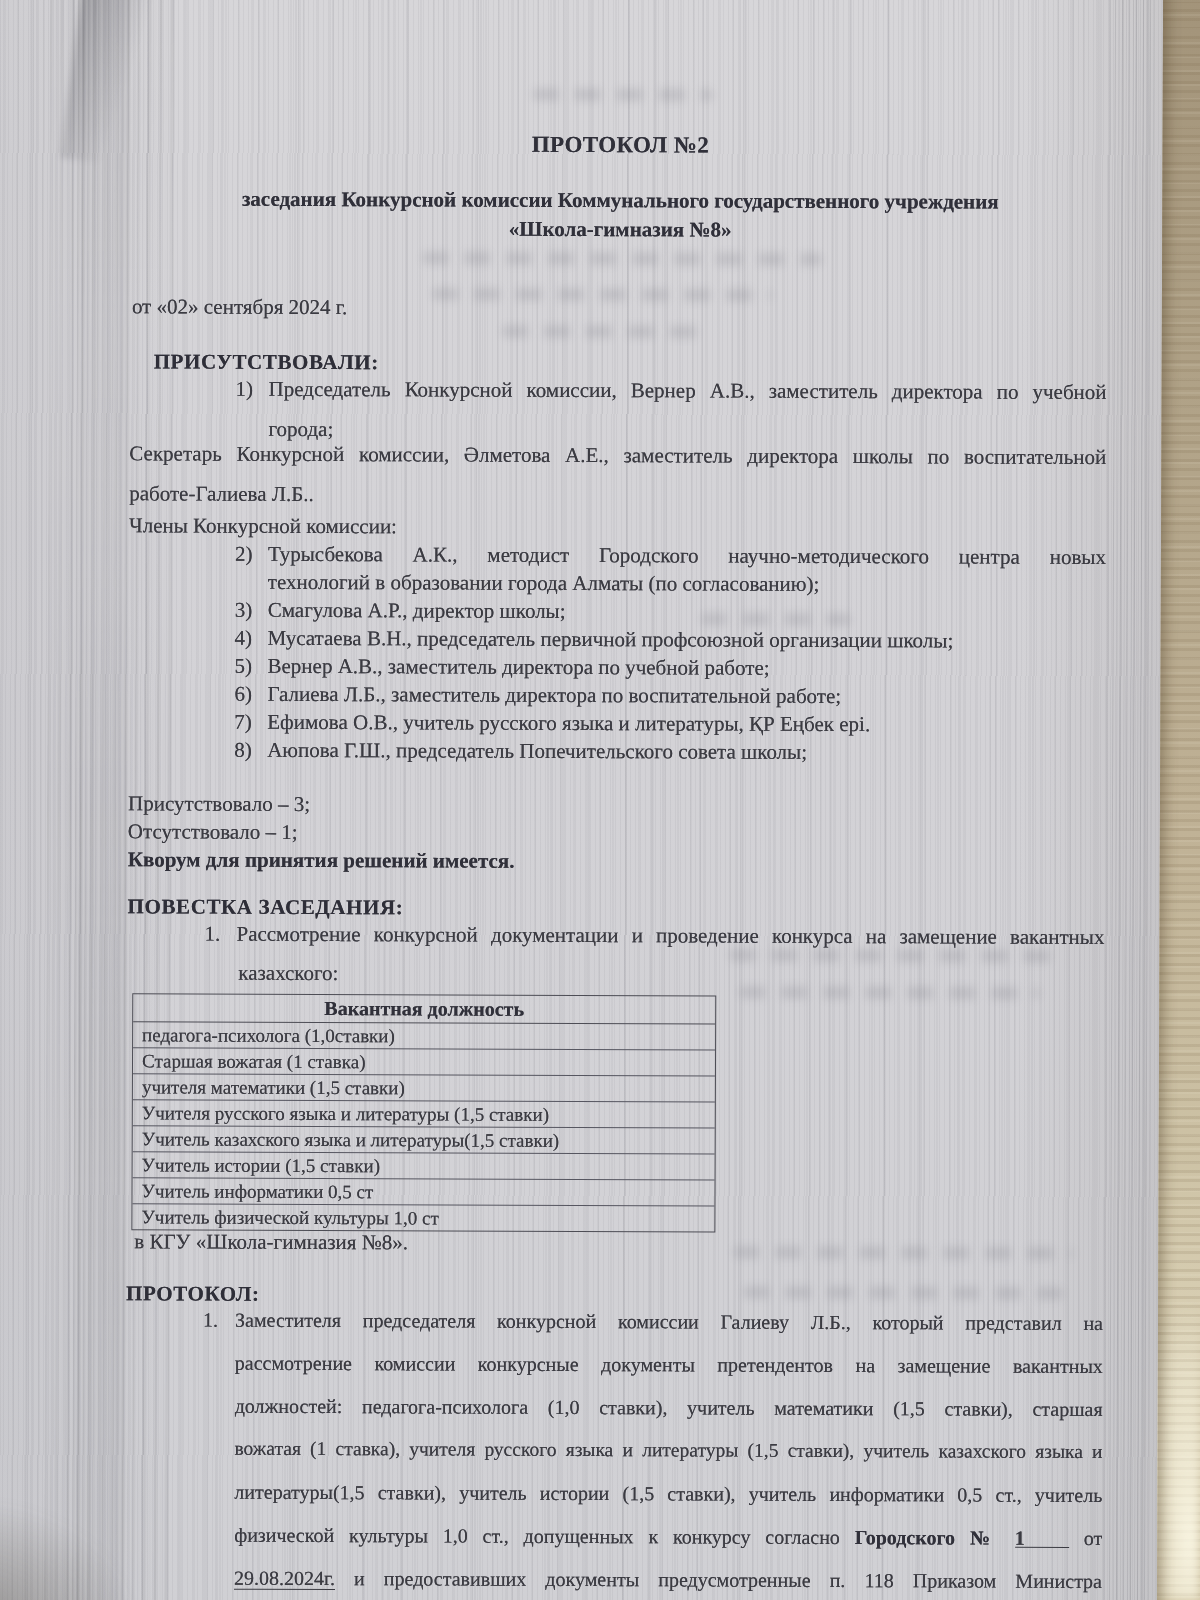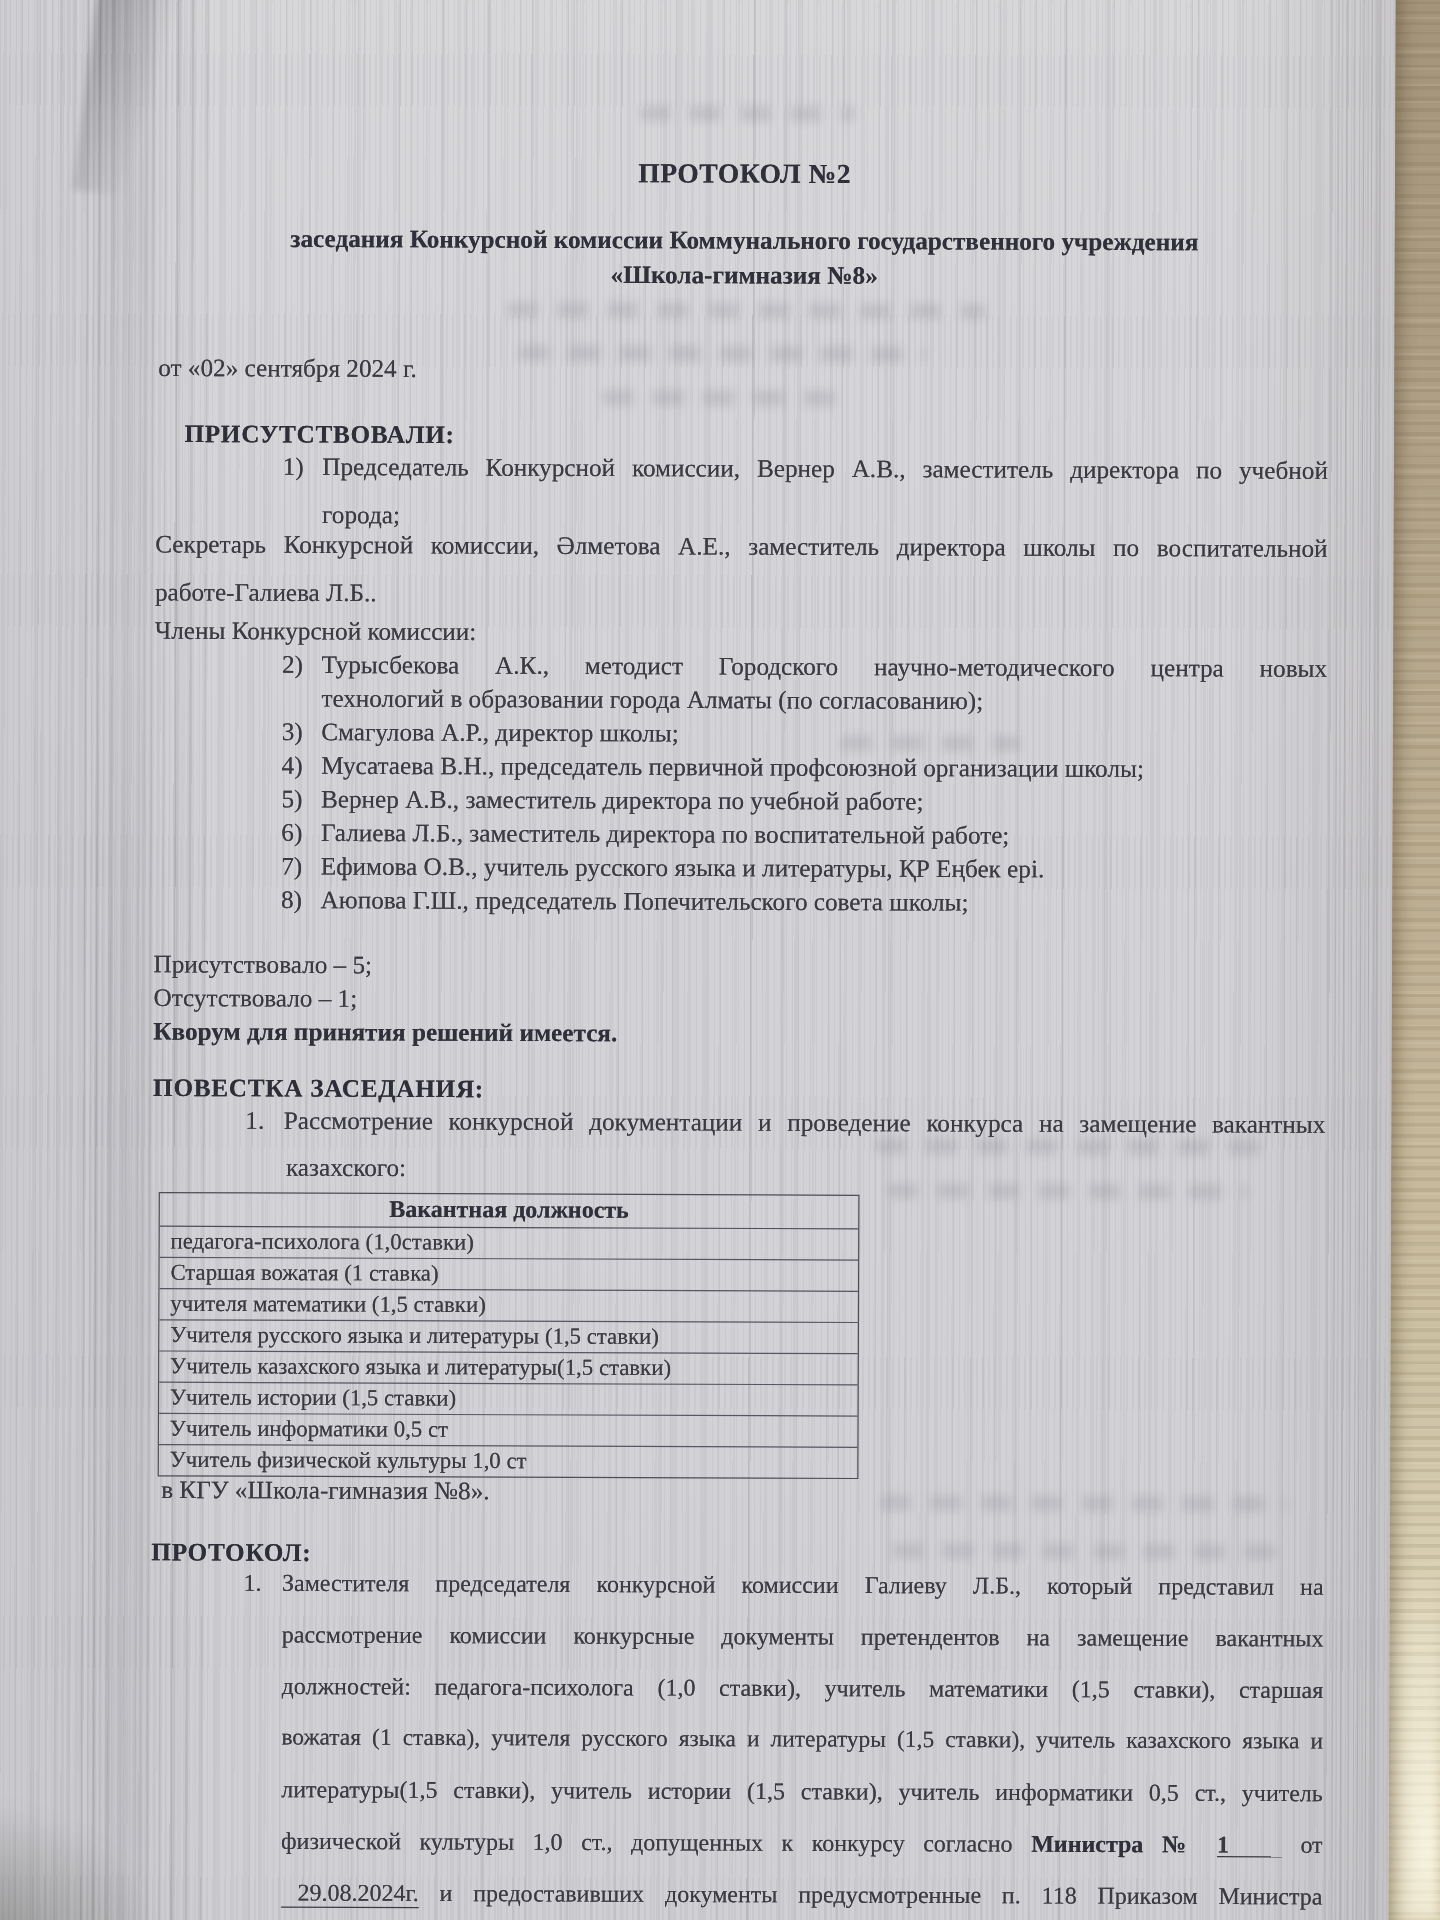--- a/index.html
+++ b/index.html
@@ -86,21 +86,21 @@
   .b{font-weight:bold;color:#30303a;}
   .center{width:100%;text-align:center;}
   .j{text-align:justify;text-align-last:justify;white-space:normal !important;overflow:hidden;height:26px;}
   .hd{font-weight:bold;letter-spacing:0.6px;color:#2e2e38;}
   .sm{font-size:19.5px;}
   .para{font-size:20px;}
   .blank{
     display:inline-block;border-bottom:1.6px solid #3b3b42;min-width:54px;
     text-align:center;font-weight:bold;line-height:18px;
   }
-  .udate{border-bottom:1.6px solid #3b3b42;padding-left:14px;}
+  .udate{border-bottom:1.6px solid #3b3b42;}
   
   .vtable{
     position:absolute;left:5px;top:995px;width:582px;
     border:1.6px solid #4d4d55;background:rgba(255,255,255,0.03);
   }
   .vtable .th{
     height:27px;line-height:27px;text-align:center;font-weight:bold;font-size:20px;
     border-bottom:1.2px solid #4d4d55;color:#30303a;
   }
   .vtable .tr{
@@ -169,21 +169,21 @@
 
       <span style="top:683px;left:106px;">6)</span>
       <div style="top:683px;left:139px;">Галиева Л.Б., заместитель директора по воспитательной работе;</div>
 
       <span style="top:711px;left:106px;">7)</span>
       <div style="top:711px;left:139px;">Ефимова О.В., учитель русского языка и литературы, ҚР Еңбек ері.</div>
 
       <span style="top:739px;left:106px;">8)</span>
       <div style="top:739px;left:139px;">Аюпова Г.Ш., председатель Попечительского совета школы;</div>
 
-      <div style="top:793px;left:0;">Присутствовало – 5;</div>
+      <div style="top:793px;left:0;">Присутствовало – 3;</div>
       <div style="top:821px;left:0;">Отсутствовало – 1;</div>
       <div class="b" style="top:849px;left:0;">Кворум для принятия решений имеется.</div>
 
       <div class="hd" style="top:896px;left:0;">ПОВЕСТКА ЗАСЕДАНИЯ:</div>
       <span style="top:923px;left:77px;">1.</span>
       <div class="j" style="top:923px;left:109px;width:868px;">Рассмотрение конкурсной документации и проведение конкурса на замещение вакантных</div>
       <div style="top:962px;left:111px;">казахского:</div>
 
       <div class="vtable">
         <div class="th">Вакантная должность</div>
@@ -203,21 +203,21 @@
       <span class="para" style="top:1310px;left:77px;">1.</span>
 
       <div class="j para" style="top:1310px;left:109px;width:868px;">Заместителя председателя конкурсной комиссии Галиеву Л.Б., который представил на</div>
       <div class="j para" style="top:1353px;left:109px;width:868px;">рассмотрение комиссии конкурсные документы претендентов на замещение вакантных</div>
       <div class="j para" style="top:1396px;left:109px;width:868px;">должностей:  педагога-психолога (1,0 ставки), учитель математики (1,5 ставки), старшая</div>
       <div class="j sm" style="top:1439px;left:109px;width:868px;">вожатая (1 ставка), учителя русского языка и литературы (1,5 ставки), учитель казахского языка и</div>
       <div class="j para" style="top:1482px;left:109px;width:868px;">литературы(1,5 ставки), учитель истории (1,5 ставки), учитель информатики 0,5 ст., учитель</div>
 
       <div class="j para" style="top:1525px;left:109px;width:868px;">
         <span>физической культуры 1,0 ст., допущенных к конкурсу согласно</span>
-        <span class="b">Министра №</span>
+        <span class="b">Городского №</span>
         <span class="blank">1</span>
         <span>от</span>
       </div>
 
       <div class="j para" style="top:1568px;left:109px;width:868px;">
         <span class="udate">29.08.2024г.</span>
         <span>и предоставивших документы предусмотренные п. 118 Приказом Министра</span>
       </div>
 
     </div>

